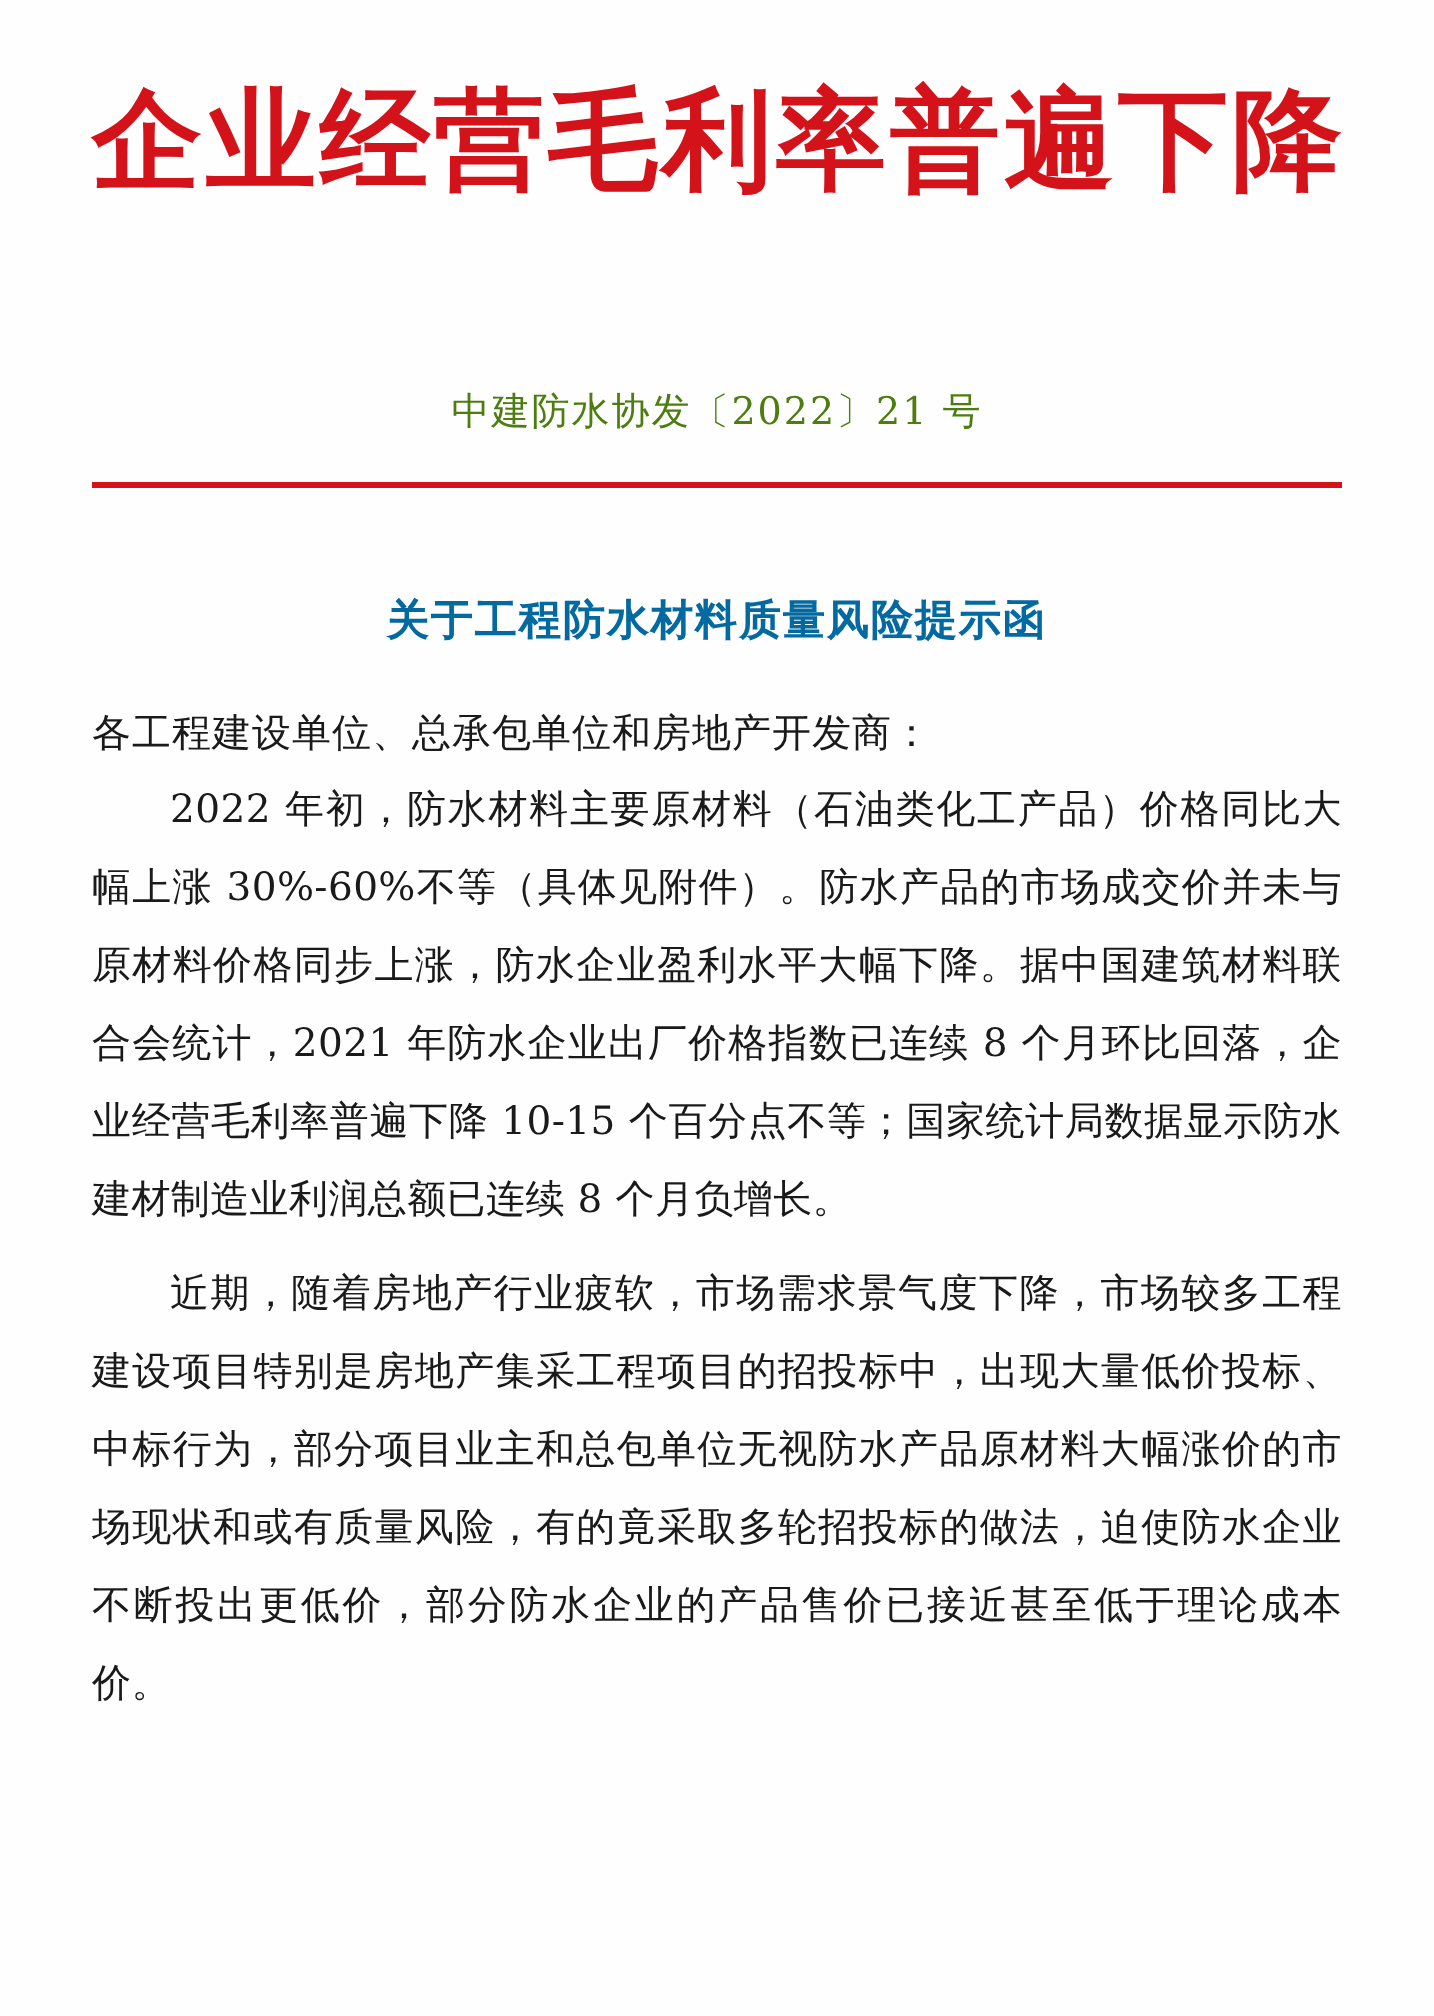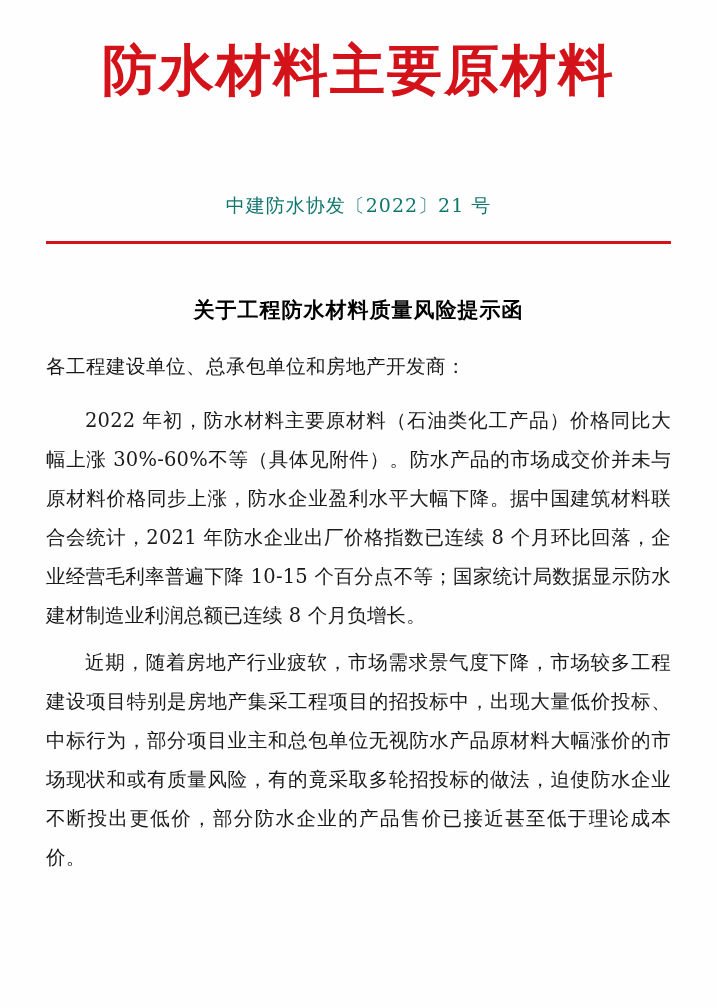--- a/index.html
+++ b/index.html
@@ -31,65 +31,64 @@
     font-family: "DejaVu Serif", "Liberation Serif", serif;
     font-weight: 700;
     font-size: 55px;
     letter-spacing: 2px;
     line-height: 1.15;
     white-space: nowrap;
   }
   .doc-number {
     text-align: center;
     font-size: 19px;
-    color: #0f766e;
+    color: #4d7c0f;
     margin-top: 92px;
     letter-spacing: 1px;
     font-family: "DejaVu Serif", "Liberation Serif", serif;
   }
   .red-rule {
     margin-top: 22px;
     height: 3px;
     background: #d4121a;
     width: 100%;
   }
   .doc-title {
     text-align: center;
     font-size: 21px;
     font-weight: 700;
     margin-top: 52px;
     letter-spacing: 1px;
-    color: #000000;
+    color: #0369a1;
   }
   .salutation {
     font-size: 19.5px;
     margin-top: 24px;
     letter-spacing: 0.5px;
     line-height: 1.9;
   }
   .para {
     font-size: 19.5px;
     line-height: 2.0;
     text-align: justify;
     text-justify: inter-ideograph;
     text-indent: 2em;
-    margin-top: 16px;
     letter-spacing: 0.2px;
   }
   .para.second {
     margin-top: 8px;
   }
 </style>
 </head>
 <body>
 
 <div class="page">
 
   <div class="letterhead">
-    <div class="letterhead-title">防水材料主要原材料</div>
+    <div class="letterhead-title">企业经营毛利率普遍下降</div>
   </div>
 
   <div class="doc-number">中建防水协发〔2022〕21 号</div>
 
   <div class="red-rule"></div>
 
   <div class="doc-title">关于工程防水材料质量风险提示函</div>
 
   <div class="salutation">各工程建设单位、总承包单位和房地产开发商：</div>
 

